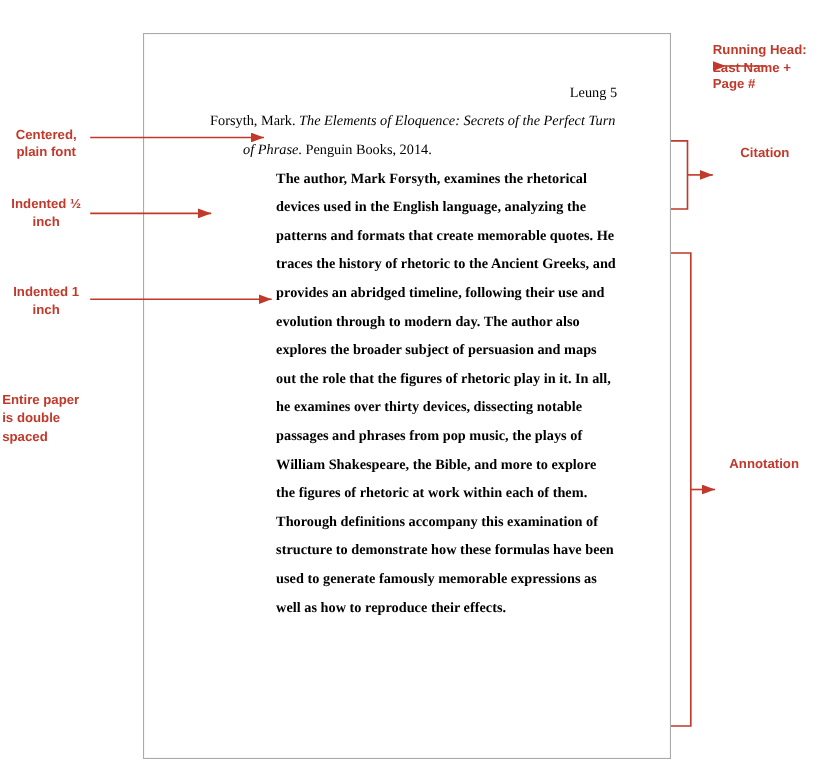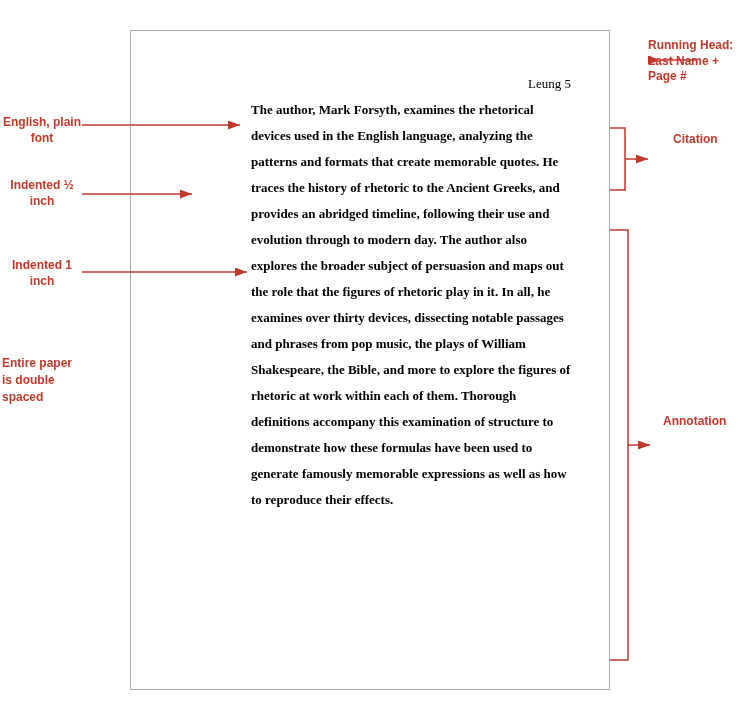--- a/index.html
+++ b/index.html
@@ -14,21 +14,21 @@
 
     
     .paper {
       position: absolute;
       left: 130px;
       top: 30px;
       width: 480px;
       height: 660px;
       background: #fff;
       border: 1px solid #aaa;
-      padding: 40px 38px 40px 60px;
+      padding: 40px 48px 40px 60px;
       line-height: 2;
       font-size: 13px;
     }
 
     .paper-header {
       display: flex;
       justify-content: flex-end;
       margin-bottom: 0px;
     }
 
@@ -140,26 +140,29 @@
   </style>
 </head>
 <body>
 
 <div class="paper">
   <div class="paper-header">
     <span class="running-head-text">Leung 5</span>
   </div>
 
 
+  <div class="citation-block">
+    <span>Forsyth, Mark. </span><em>The Elements of Eloquence: Secrets of the Perfect Turn of Phrase</em><span>. Penguin Books, 2014.</span>
+  </div>
 
   <div class="annotation-block">The author, Mark Forsyth, examines the rhetorical devices used in the English language, analyzing the patterns and formats that create memorable quotes. He traces the history of rhetoric to the Ancient Greeks, and provides an abridged timeline, following their use and evolution through to modern day. The author also explores the broader subject of persuasion and maps out the role that the figures of rhetoric play in it. In all, he examines over thirty devices, dissecting notable passages and phrases from pop music, the plays of William Shakespeare, the Bible, and more to explore the figures of rhetoric at work within each of them. Thorough definitions accompany this examination of structure to demonstrate how these formulas have been used to generate famously memorable expressions as well as how to reproduce their effects.</div>
 </div>
 
 <div class="label label-centered">
-  <span>English, plain font</span>
+  <span>Centered, plain font</span>
 </div>
 
 <div class="label label-half-inch">
   <span>Indented ½ inch</span>
 </div>
 
 <div class="label label-one-inch">
   <span>Indented 1 inch</span>
 </div>
 

